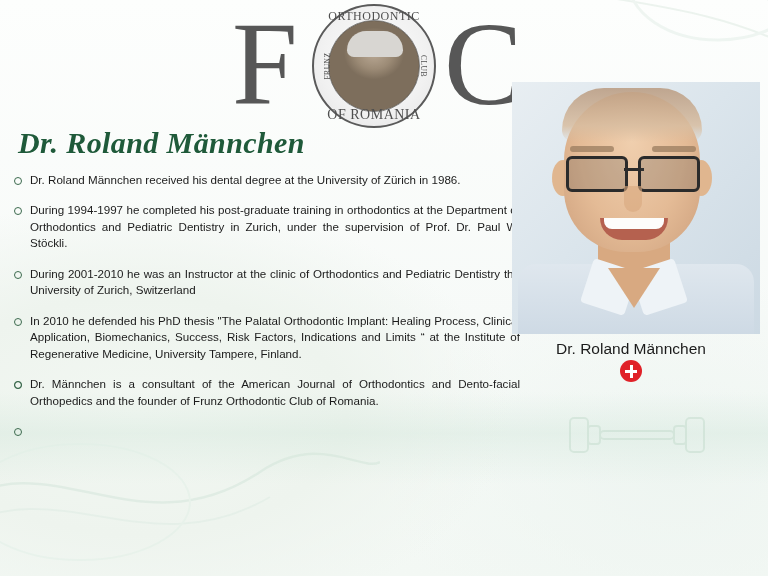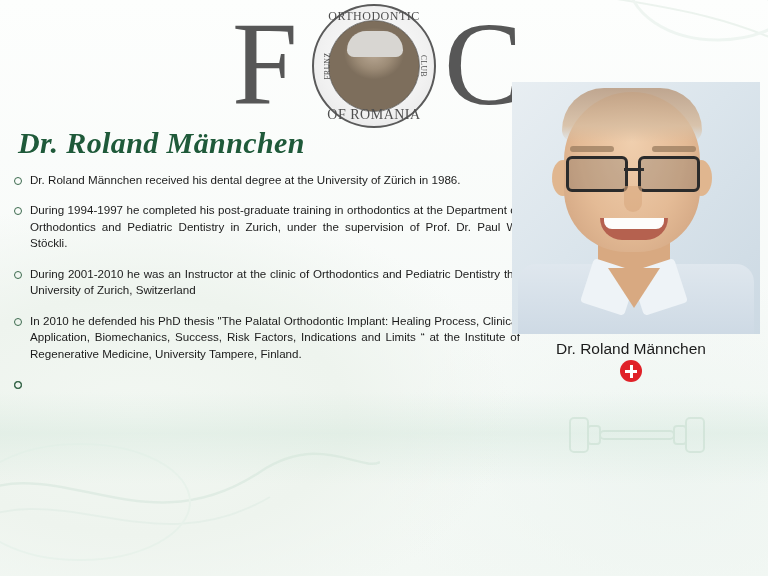--- a/index.html
+++ b/index.html
@@ -352,20 +352,21 @@
     </div>
     <div class="bullet">
       <span class="dot"></span>
       <span>In 2010 he defended his PhD thesis "The Palatal Orthodontic Implant: Healing Process, Clinical Application, Biomechanics, Success, Risk Factors, Indications and Limits “ at the Institute of Regenerative Medicine, University Tampere, Finland.</span>
     </div>
     <div class="bullet">
       <span class="dot"></span>
     </div>
     <div class="bullet">
       <span class="dot"></span>
+      <span>Dr. Männchen is a consultant of the American Journal of Orthodontics and Dento-facial Orthopedics and the  founder of  Frunz Orthodontic Club of Romania.</span>
     </div>
     <div class="bullet bullet-empty">
       <span class="dot"></span>
       <span></span>
     </div>
   </div>
 
   <div class="portrait-wrap">
     <div class="portrait">
       <div class="p-bg"></div>

